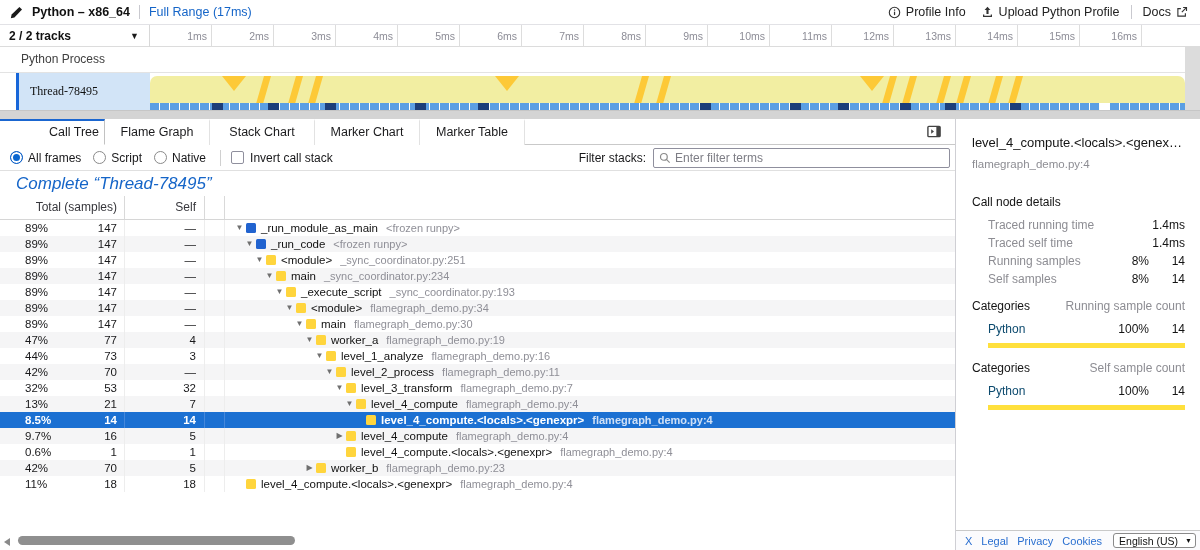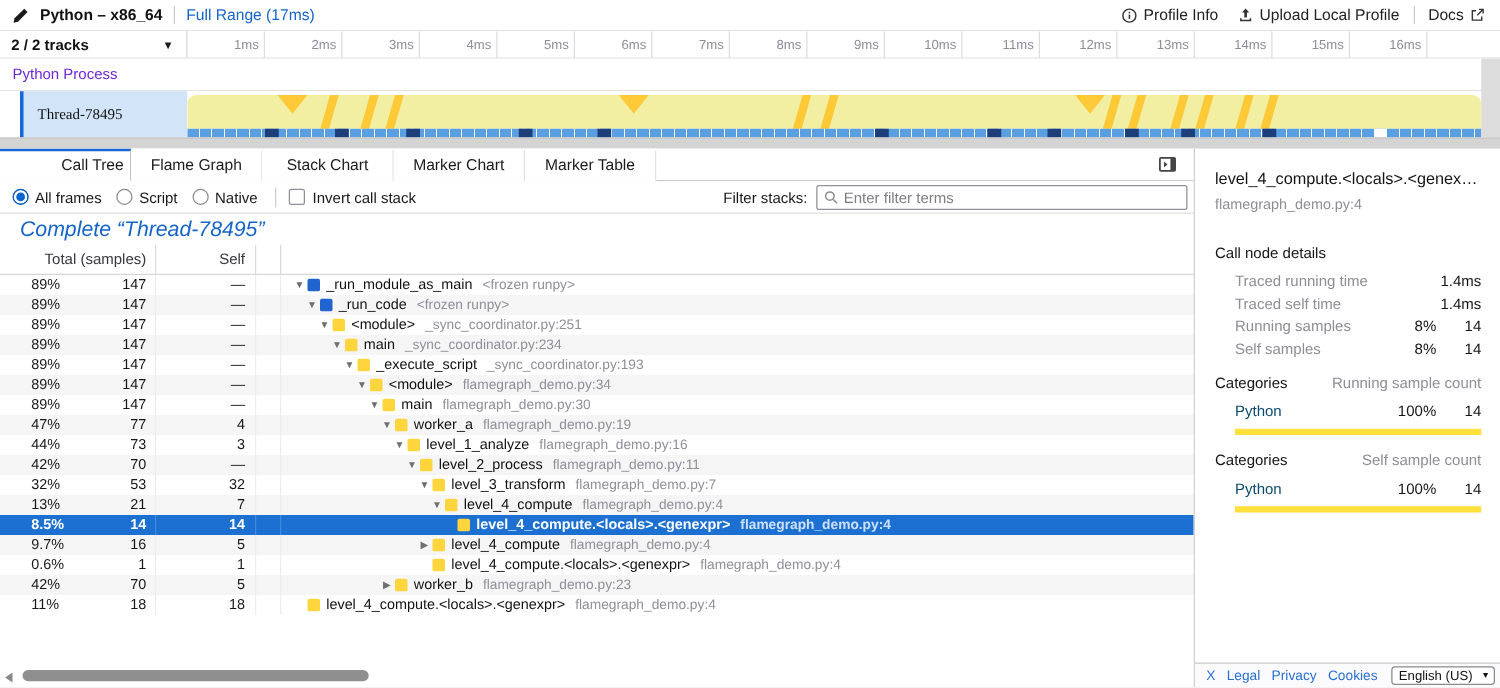--- a/index.html
+++ b/index.html
@@ -23,21 +23,21 @@
   #tracks-dd{position:absolute;left:0;top:0;width:150px;height:22px;box-sizing:border-box;
              border-right:1px solid #d8d8d8;display:flex;align-items:center;cursor:pointer;}
   #tracks-dd .lbl{font-weight:bold;font-size:12px;color:#111;padding-left:9px;}
   #tracks-dd .dd{position:absolute;right:10px;font-size:9px;color:#1a1a1a;}
   #ruler{position:absolute;left:150px;top:0;width:1035px;height:22px;overflow:hidden;}
   .tick{position:absolute;top:0;height:22px;width:62px;box-sizing:border-box;border-right:1px solid #ddd;
         color:#8c8c96;font-size:10.5px;line-height:22px;text-align:right;padding-right:4px;}
 
   
   #tracks{position:absolute;left:0;top:47px;width:100%;height:63px;background:#fff;}
-  #process-row{height:26px;line-height:25px;padding-left:10px;font-size:12px;color:#6d28d9;
+  #process-row{height:26px;line-height:25px;padding-left:21px;font-size:12px;color:#404040;
                border-bottom:1px solid #e3e3e3;box-sizing:border-box;width:1185px;background:#fff;}
   #thread-row{position:absolute;left:0;top:26px;width:1185px;height:37px;display:flex;cursor:pointer;}
   .thread-indent{width:16px;background:#fff;}
   .thread-accent{width:3px;background:#1766d9;}
   .thread-header{width:131px;background:#d2e4f7;display:flex;align-items:center;
                  padding-left:11px;box-sizing:border-box;font-size:12px;color:#111;font-family:Liberation Serif, serif;}
   .thread-graph{position:relative;flex:1;background:#fff;}
   .activity{position:absolute;left:0;right:0;top:3px;bottom:7px;background:#f2eea2;
             border-radius:7px 7px 0 0;overflow:hidden;}
   .mk-v{position:absolute;top:0;width:0;height:0;border-left:12px solid transparent;
@@ -169,21 +169,21 @@
         </span>
         <span>Profile Info</span>
       </span>
       <span class="tb-btn" style="margin-left:8px;">
         <span class="icon">
           <svg width="13" height="13" viewBox="0 0 16 16">
               <path d="M8 1l3.6 3.8H9.3v5H6.7v-5H4.4z" fill="#333"></path>
               <path d="M2.5 10.5v3h11v-3H12v1.6H4v-1.6z" fill="#333"></path>
             </svg>
         </span>
-        <span>Upload Local Profile</span>
+        <span>Upload Python Profile</span>
       </span>
       <span class="tb-sep" style="margin:0 4px;"></span>
       <span class="tb-btn">
         <span>Docs</span>
         <span class="icon">
           <svg width="12" height="12" viewBox="0 0 16 16" fill="none" stroke="#333" stroke-width="1.5">
               <path d="M6.5 3.5H2.5v10h10v-4"></path>
               <path d="M9.5 2h4.5v4.5"></path>
               <path d="M13.5 2.5L7.8 8.2"></path>
             </svg>

